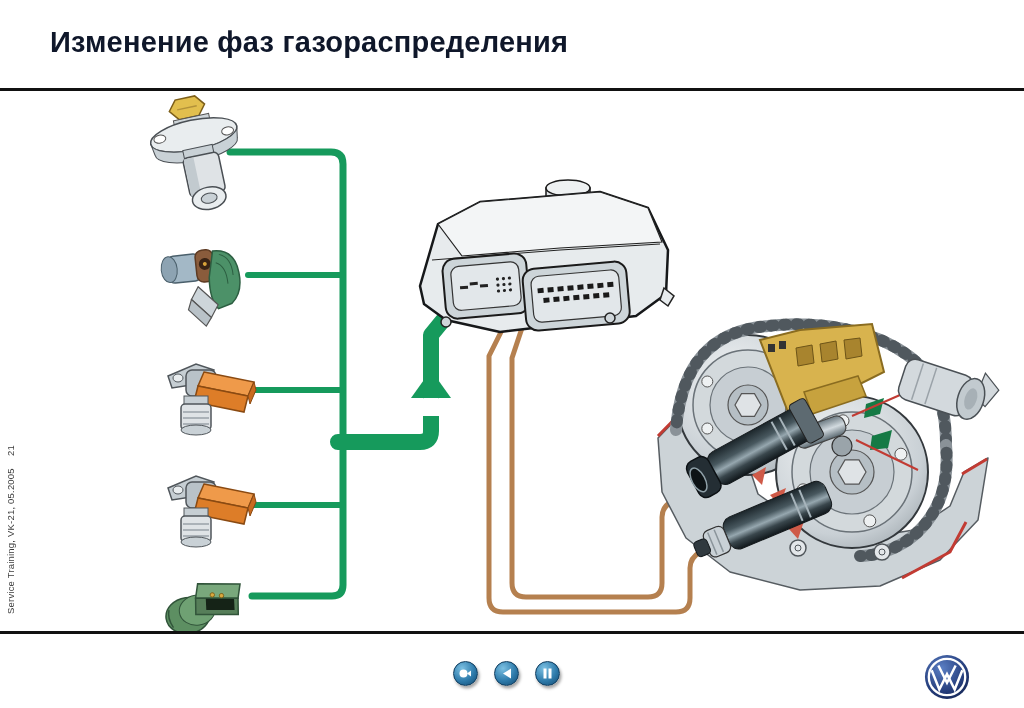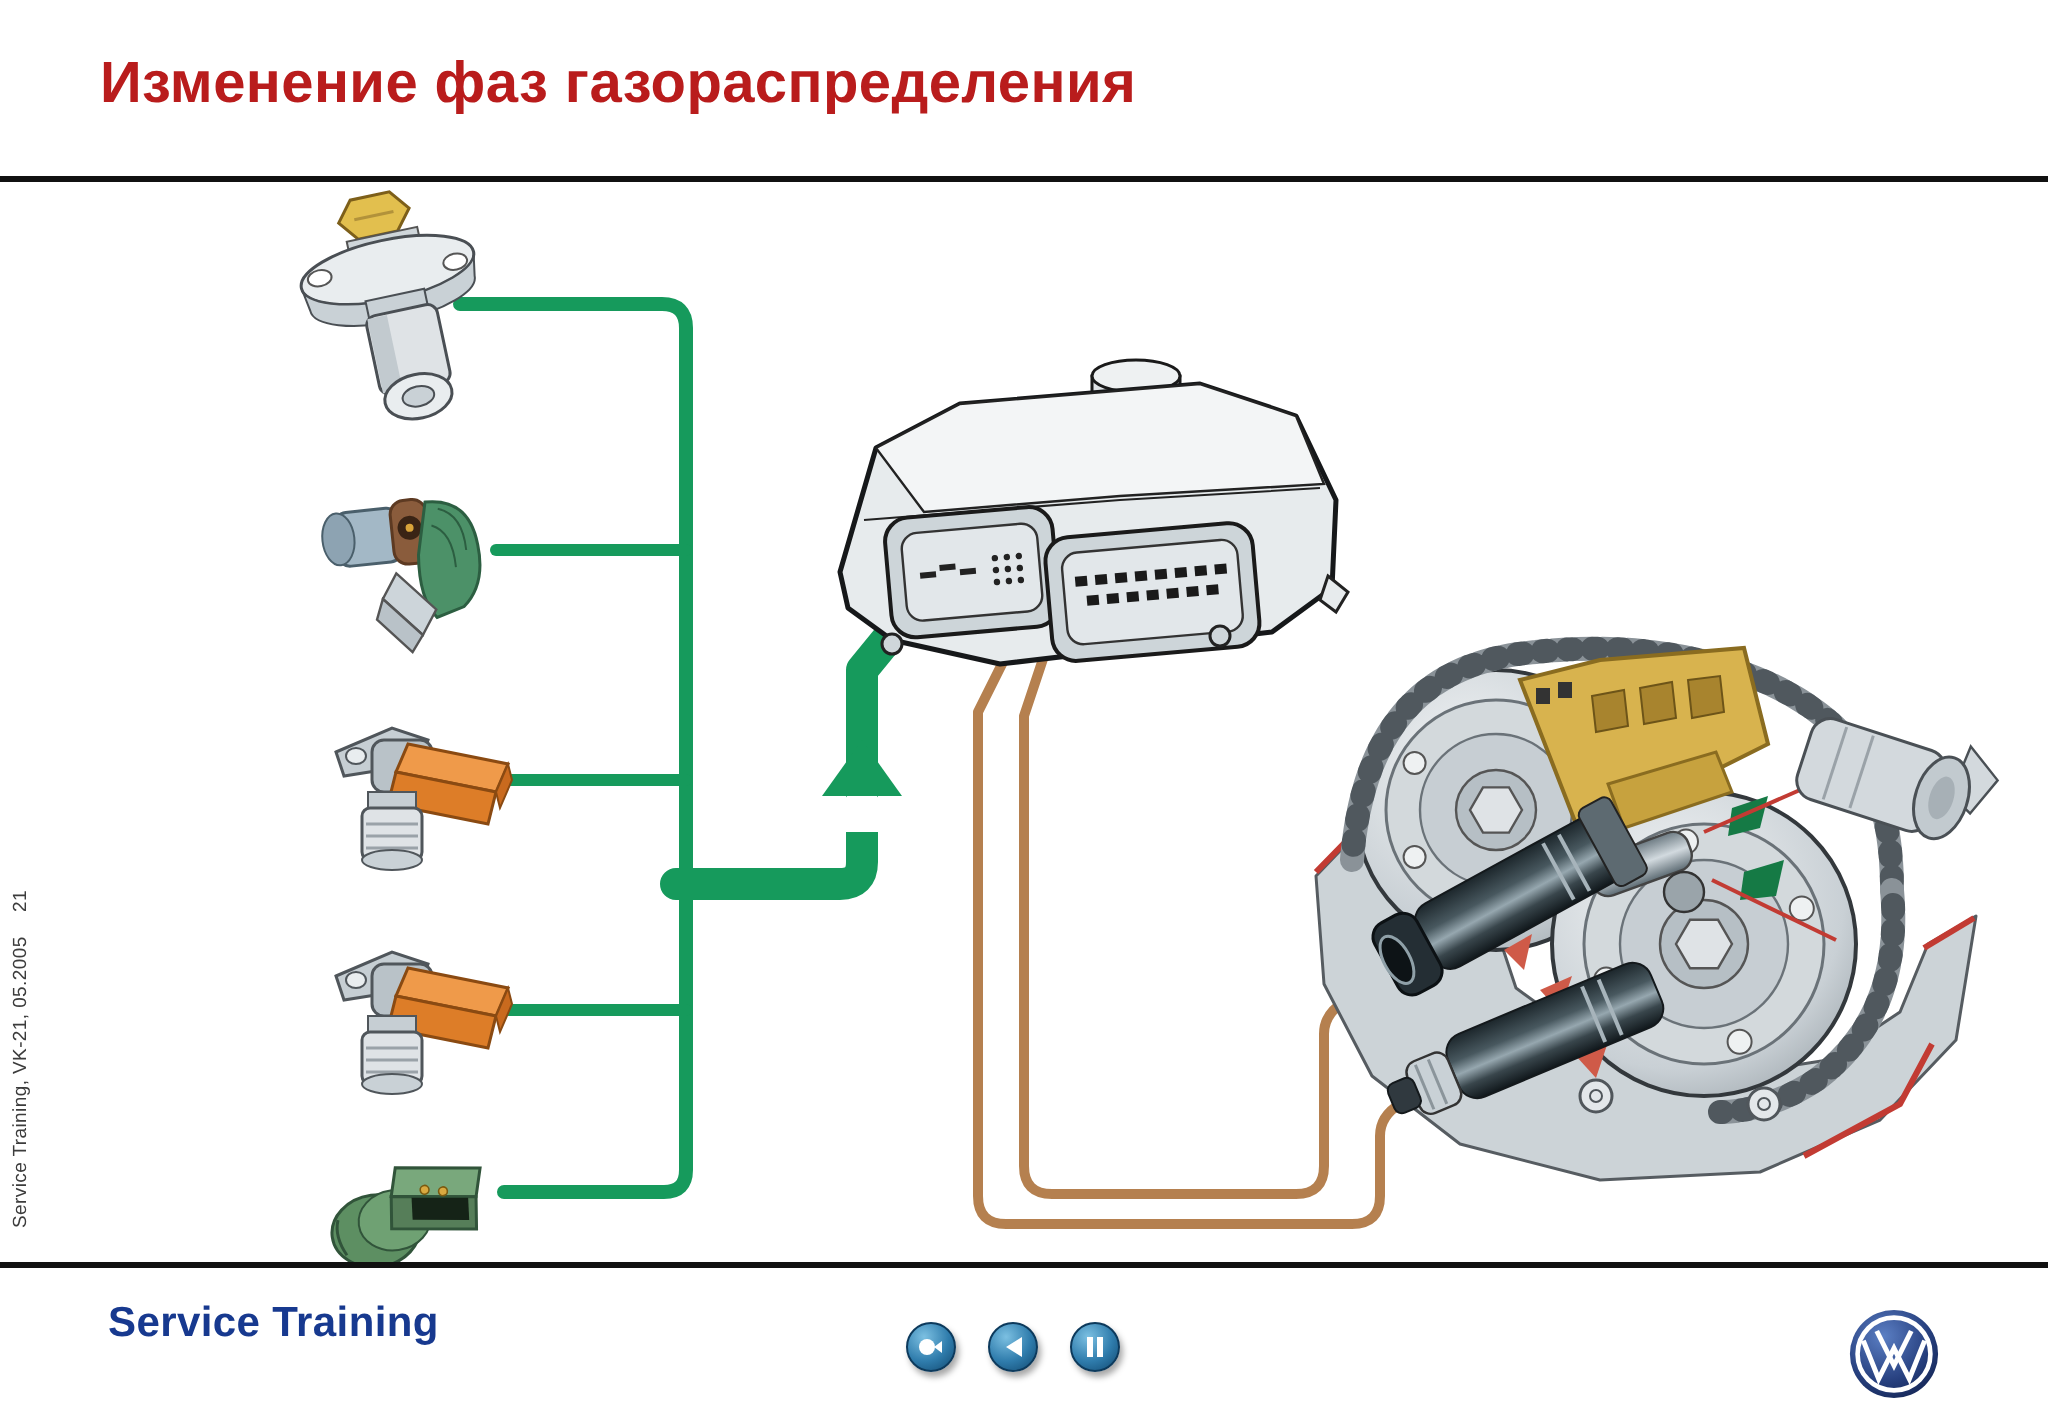--- a/index.html
+++ b/index.html
@@ -3,21 +3,21 @@
 <meta charset="utf-8">
 <style>
   html,body{margin:0;padding:0;background:#888;}
   .slide{
     position:relative;width:1024px;height:708px;background:#ffffff;
     overflow:hidden;font-family:"Liberation Sans",sans-serif;
     outline:1px solid #cfcfcf;margin:0 auto;
   }
   .title{
     position:absolute;left:50px;top:26px;margin:0;
-    font-size:29px;font-weight:bold;color:#b91c1c;letter-spacing:0.2px;
+    font-size:29px;font-weight:bold;color:#0f172a;letter-spacing:0.2px;
   }
   .rule-top{position:absolute;left:0;top:88px;width:1024px;height:3px;background:#111;}
   .rule-bottom{position:absolute;left:0;top:631px;width:1024px;height:3px;background:#111;}
   .side-text{
     position:absolute;transform:rotate(-90deg);transform-origin:left top;
     white-space:nowrap;font-size:9.5px;color:#3c3c3c;letter-spacing:0.2px;
   }
   #sidePage{left:5px;top:456px;}
   #sideRef{left:5px;top:614px;}
   .diagram-svg{position:absolute;left:0;top:90px;width:1024px;height:541px;}
@@ -289,21 +289,20 @@
       <circle cx="798" cy="548" r="8" fill="#e3e7ea" stroke="#50565b" stroke-width="1.5"></circle>
       <circle cx="798" cy="548" r="3" fill="none" stroke="#50565b"></circle>
       <circle cx="882" cy="552" r="8" fill="#e3e7ea" stroke="#50565b" stroke-width="1.5"></circle>
       <circle cx="882" cy="552" r="3" fill="none" stroke="#50565b"></circle>
     </g>
   </svg>
 
   <div class="rule-bottom"></div>
 
   <div class="footer">
-    <span class="brand">Service Training</span>
 
     <div class="nav-group">
       <button class="nav-btn">
         <svg width="15" height="15" viewBox="0 0 15 15">
           <circle cx="5.5" cy="7.5" r="4" fill="#ffffff"></circle>
           <polygon points="9,7.5 13,4.5 13,10.5" fill="#ffffff"></polygon>
         </svg>
       </button>
       <button class="nav-btn">
         <svg width="13" height="13" viewBox="0 0 13 13">

